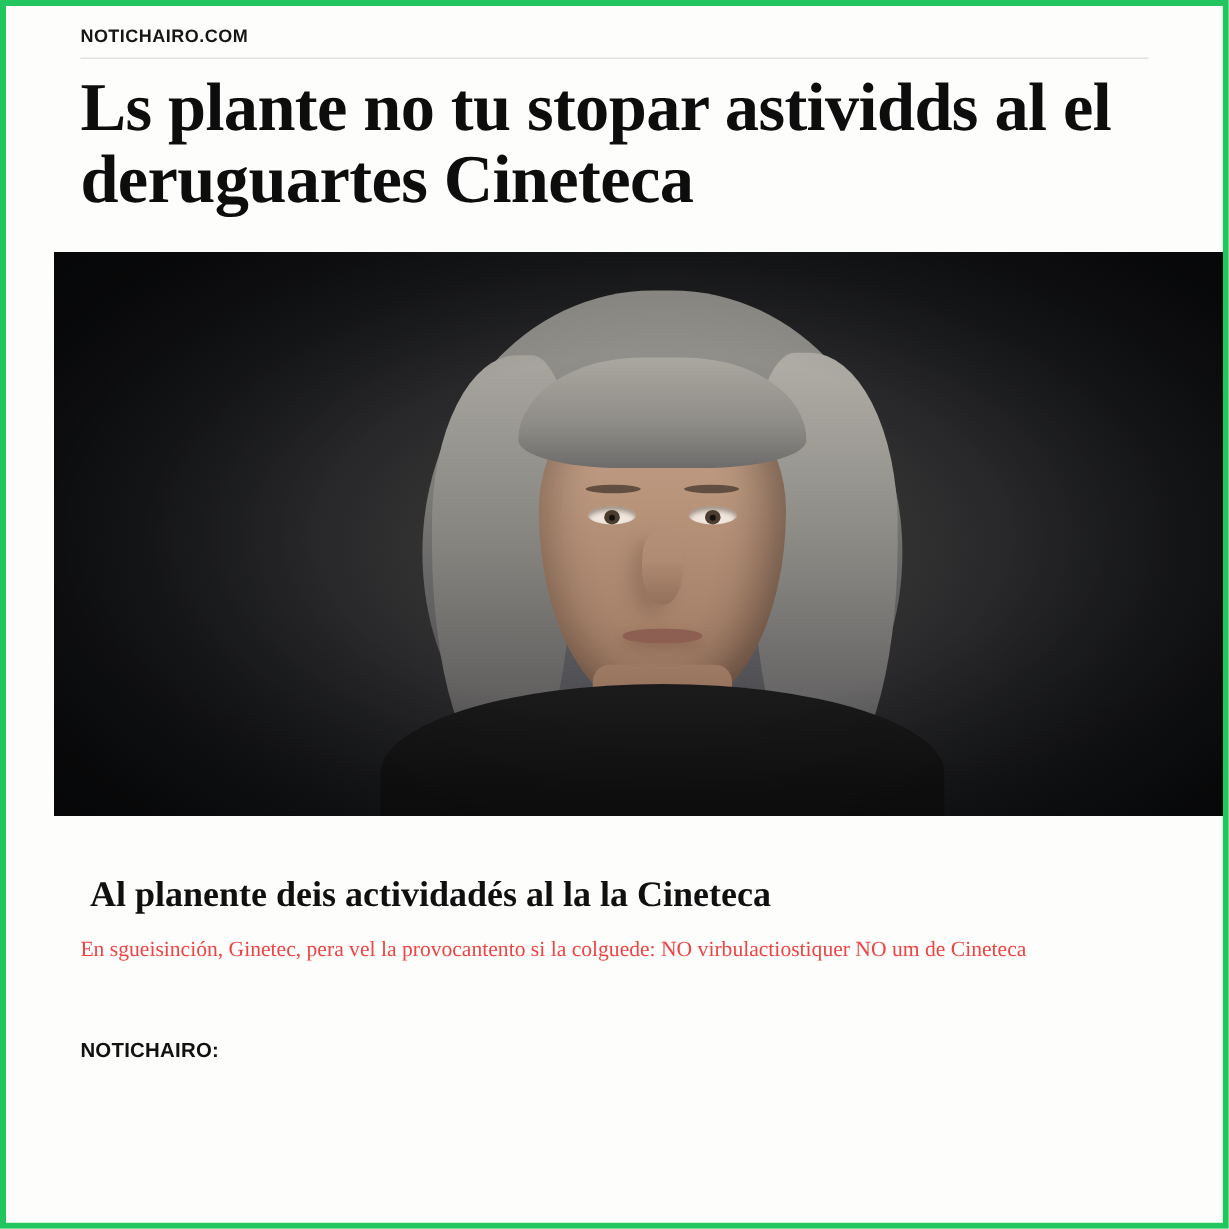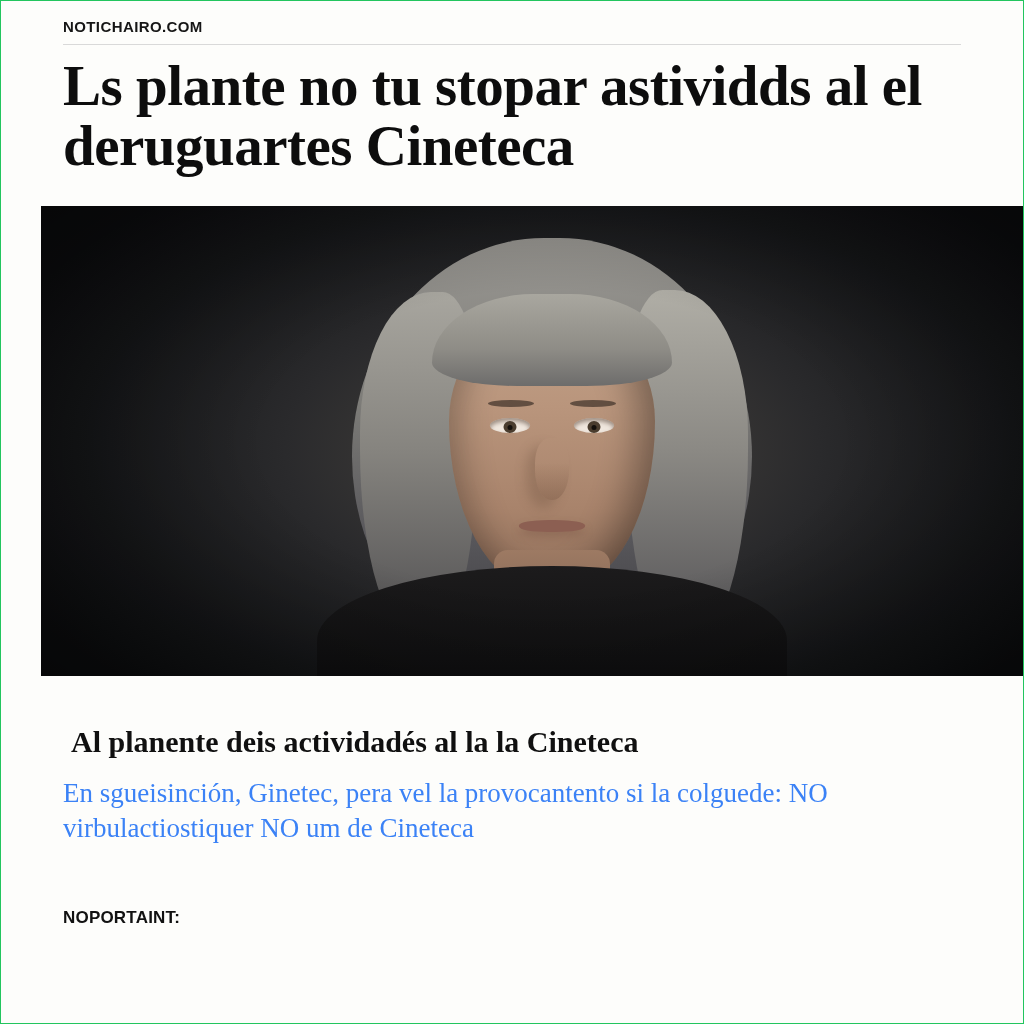--- a/index.html
+++ b/index.html
@@ -13,21 +13,21 @@
     overflow: hidden;
     font-family: "Liberation Sans", sans-serif;
     color: #111111;
   }
   .page {
     position: relative;
     width: 1024px;
     height: 1024px;
     background: #fdfdfb;
     box-sizing: border-box;
-    border: 1px solid #22c55e;
+    border: 5px solid #22c55e;
     overflow: hidden;
   }
 
   
   .masthead {
     padding: 18px 62px 0 62px;
   }
   .site-name {
     font-family: "Liberation Sans", sans-serif;
     font-weight: bold;
@@ -224,23 +224,23 @@
   .subhead {
     font-family: "Liberation Serif", serif;
     font-weight: bold;
     font-size: 30px;
     line-height: 1.2;
     color: #101010;
     margin: 0 0 16px 8px;
   }
   .deck {
     font-family: "Liberation Serif", serif;
-    font-size: 27px;
+    font-size: 18px;
     line-height: 1.28;
-    color: #3b82f6;
+    color: #ef4444;
     margin: 0;
   }
   .kicker {
     margin-top: 62px;
     font-family: "Liberation Sans", sans-serif;
     font-weight: bold;
     font-size: 17px;
     letter-spacing: 0.2px;
     color: #111111;
   }
@@ -282,16 +282,16 @@
       <div class="shoulders"></div>
     </div>
 
     <div class="hero-vignette"></div>
 
   </figure>
 
   <section class="article-body">
     <h2 class="subhead">Al planente deis actividadés al la la Cineteca</h2>
     <p class="deck">En sgueisinción, Ginetec, pera vel la provocantento si la colguede: NO virbulactiostiquer NO um de Cineteca</p>
-    <div class="kicker">NOPORTAINT:</div>
+    <div class="kicker">NOTICHAIRO:</div>
   </section>
 
 </div>
 
 </body></html>

